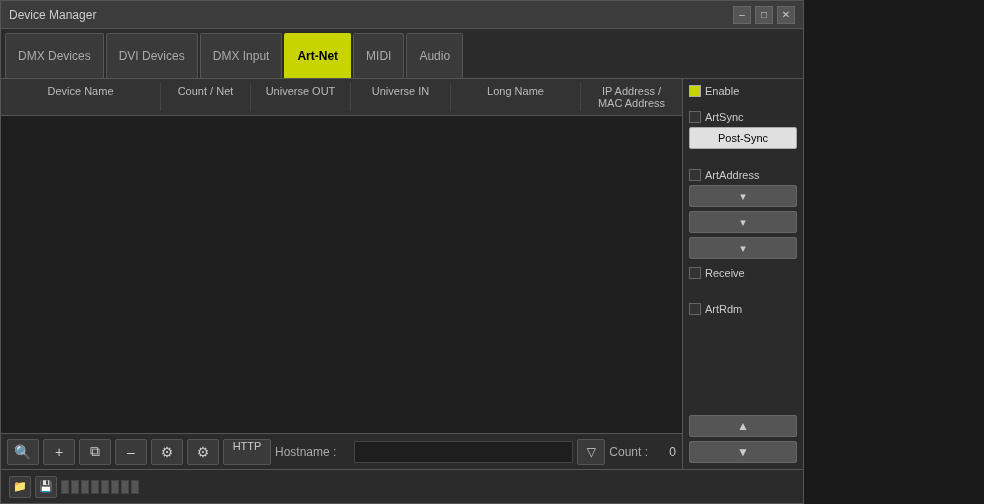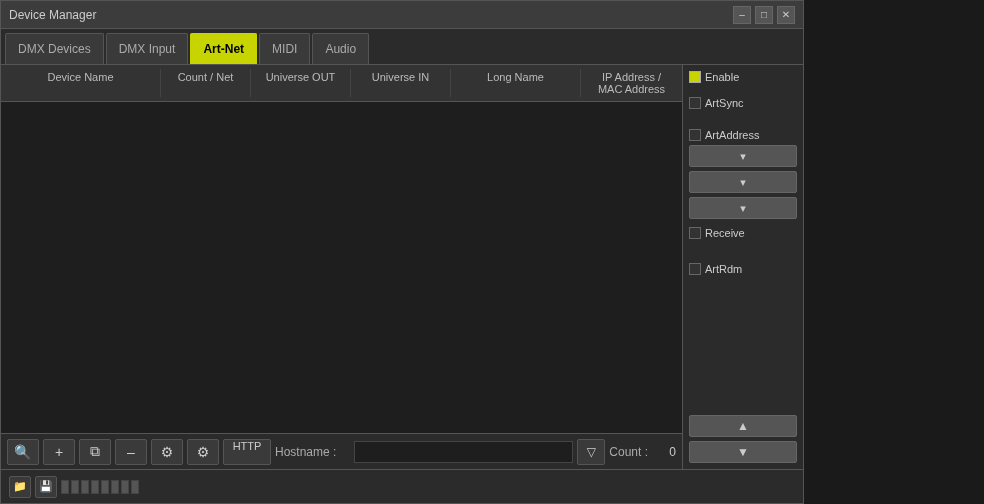--- a/index.html
+++ b/index.html
@@ -53,21 +53,21 @@
 
     .tabs-bar {
       background: #2b2b2b;
       display: flex;
       padding: 4px 4px 0 4px;
       gap: 2px;
       flex-shrink: 0;
       border-bottom: 1px solid #555;
     }
     .tab {
-      padding: 8px 12px;
+      padding: 15px 12px;
       background: #3a3a3a;
       border: 1px solid #555;
       border-bottom: none;
       color: #aaa;
       cursor: pointer;
       font-size: 12px;
       border-radius: 2px 2px 0 0;
     }
     .tab.active {
       background: #c8d400;
@@ -348,20 +348,21 @@
     <span class="title-bar-title">Device Manager</span>
     <div class="title-bar-controls">
       <div class="title-btn">–</div>
       <div class="title-btn">□</div>
       <div class="title-btn close">✕</div>
     </div>
   </div>
 
   <div class="tabs-bar">
     <div class="tab">DMX Devices</div>
+    <div class="tab">DVI Devices</div>
     <div class="tab">DMX Input</div>
     <div class="tab active">Art-Net</div>
     <div class="tab">MIDI</div>
     <div class="tab">Audio</div>
   </div>
 
   <div class="main-content">
 
     <div class="left-panel">
 
@@ -416,20 +417,21 @@
 
       <div class="enable-row">
         <div class="checkbox-yellow"></div>
         <span class="right-label">Enable</span>
       </div>
 
       <div class="section-header-row">
         <div class="checkbox-dark"></div>
         <span class="right-label">ArtSync</span>
       </div>
+      <div class="right-btn white-bg">Post-Sync</div>
 
       <div style="height:6px;"></div>
 
       <div class="section-header-row">
         <div class="checkbox-dark"></div>
         <span class="right-label">ArtAddress</span>
       </div>
       <div class="dropdown-btn">
         <span>▾</span>
       </div>

